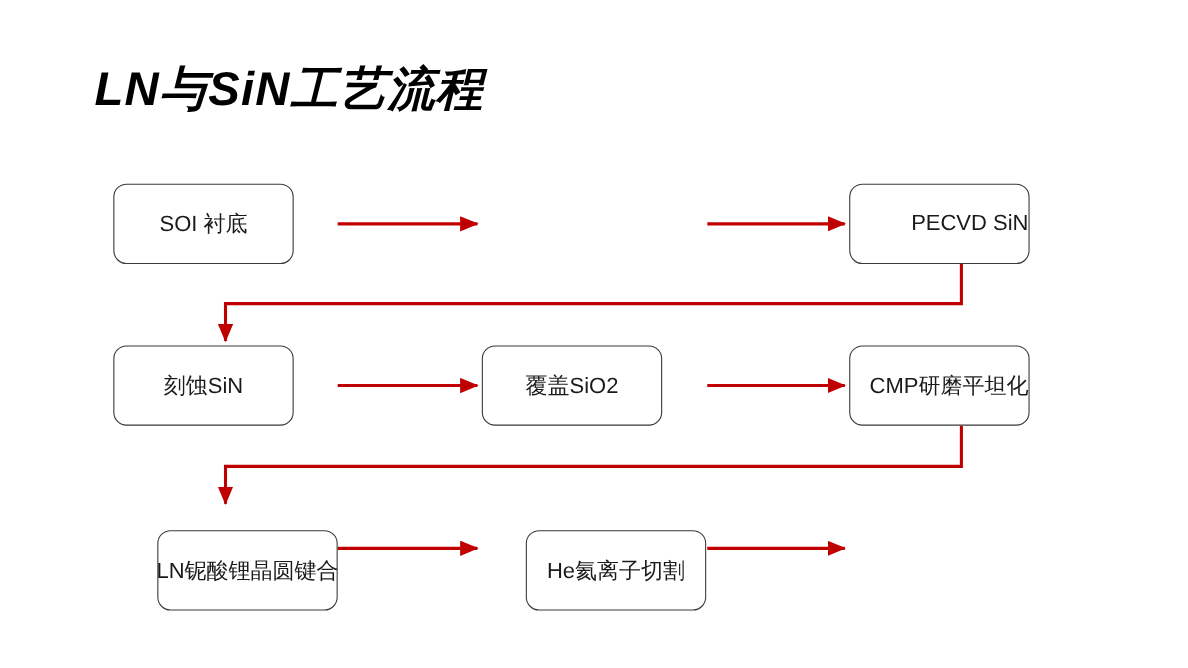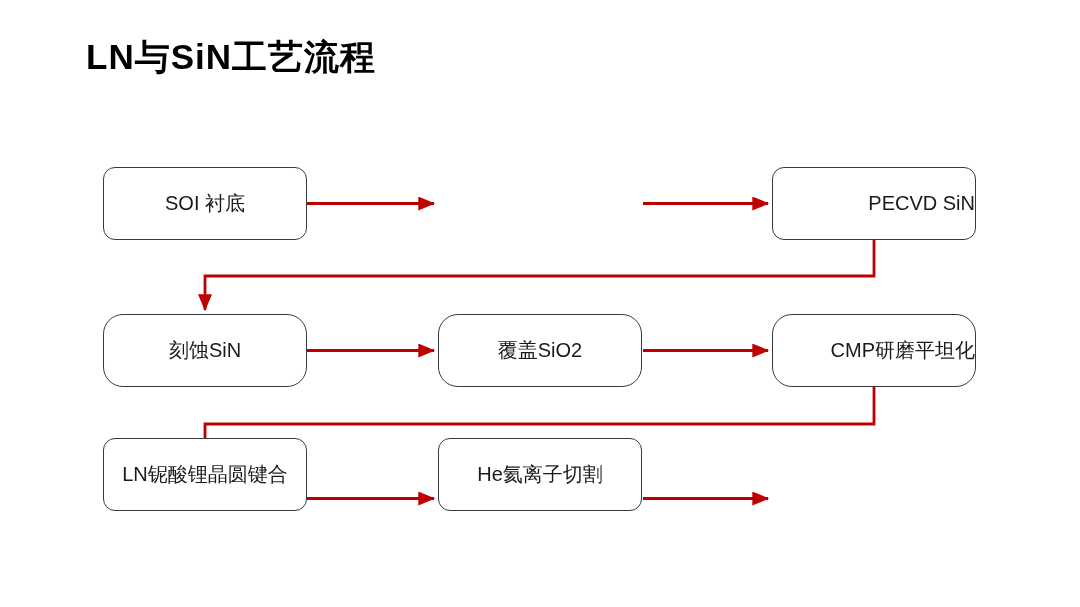--- a/index.html
+++ b/index.html
@@ -11,67 +11,68 @@
   .stage {
     position: relative;
     width: 1080px;
     height: 607px;
     background: var(--background, #ffffff);
     overflow: hidden;
   }
   .title {
     position: absolute;
     left: 86px;
-    top: 34px;
-    font-size: 35px;
+    top: 58px;
+    font-size: 43px;
     line-height: 46px;
     font-weight: 900;
     letter-spacing: 1px;
     color: var(--title-color, #000000);
     white-space: nowrap;
+    font-style: italic;
   }
   .arrow-layer {
     position: absolute;
     left: 0;
     top: 0;
     width: 1080px;
     height: 607px;
     z-index: 1;
   }
   .flow-line {
     stroke: var(--arrow, #c00000);
     stroke-width: 2.8;
     fill: none;
     stroke-linejoin: miter;
   }
   .arrow-head-shape {
     fill: var(--arrow, #c00000);
   }
   .node {
     position: absolute;
-    width: 204px;
+    width: 164px;
     height: 73px;
     box-sizing: border-box;
     background: var(--box-fill, #ffffff);
     border: 1.6px solid var(--box-border, #3a3a3a);
     border-radius: 12px;
     display: flex;
     align-items: center;
     justify-content: center;
     z-index: 2;
   }
   .node-label {
     font-size: 20px;
     color: var(--text, #1a1a1a);
     white-space: nowrap;
   }
   
   .r0 { top: 167px; }
-  .r1 { top: 314px; border-radius: 20px; }
-  .r2 { top: 438px; }
+  .r1 { top: 314px; }
+  .r2 { top: 482px; margin-left: 40px; }
   .c0 { left: 103px; }
   .c1 { left: 438px; }
   .c2 { left: 772px; justify-content: flex-end; }
 </style>
 </head>
 <body>
 
 <div class="stage">
 
   <div class="title">LN与SiN工艺流程</div>

